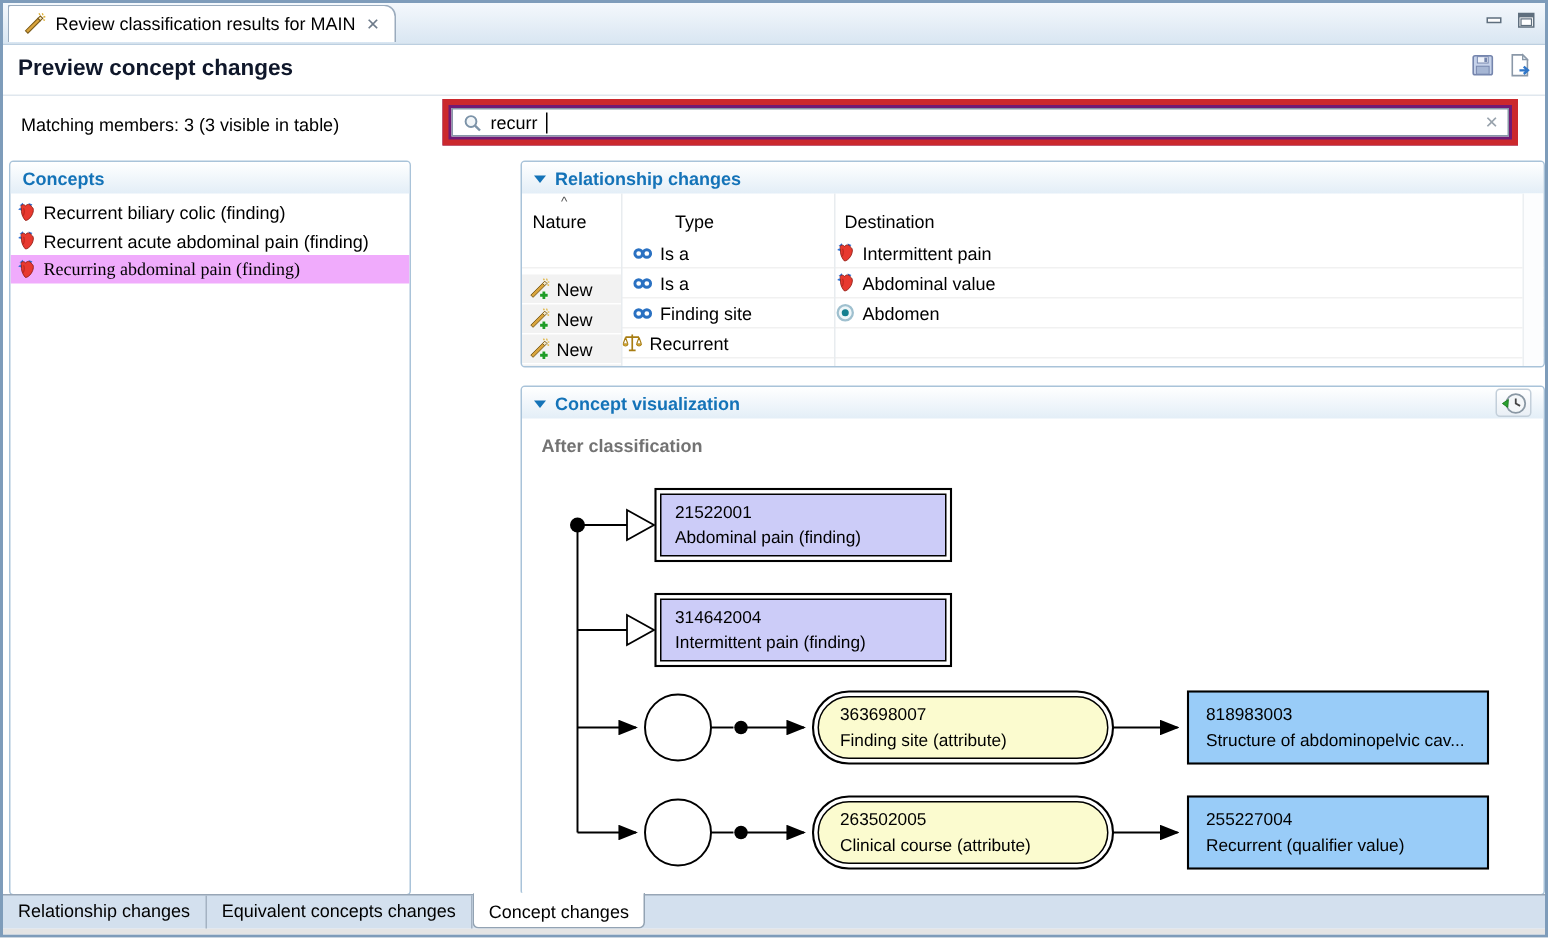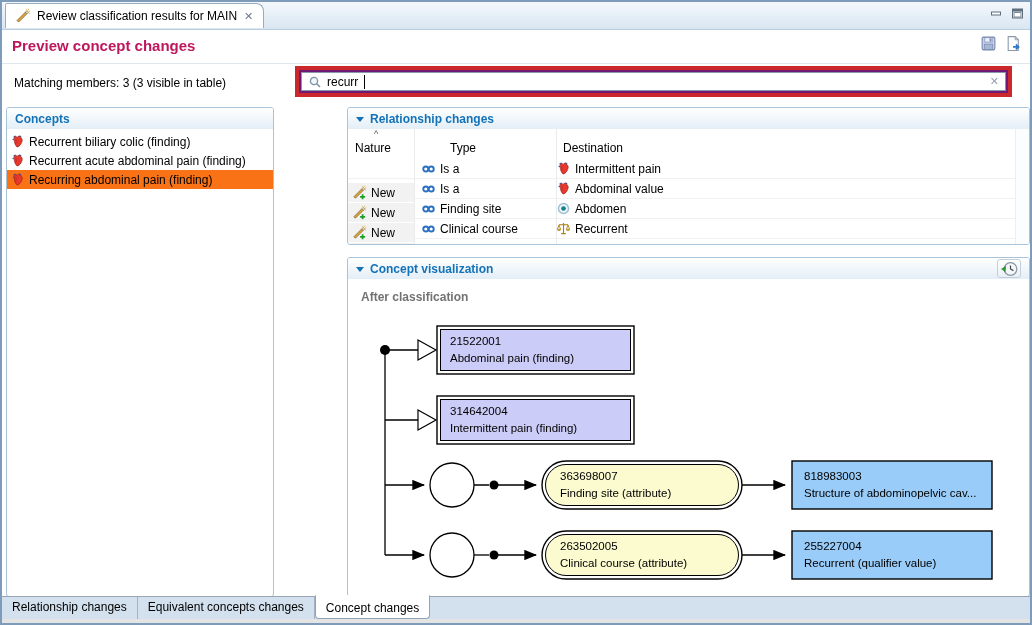--- a/index.html
+++ b/index.html
@@ -12,21 +12,21 @@
   .tabbar{position:absolute;left:0;top:0;right:0;height:27px;
     background:linear-gradient(#f4f8fc,#d9e6f2);border-bottom:1px solid #bccfe0;}
   .editor-tab{position:absolute;left:3px;top:1px;height:25px;box-sizing:border-box;
     background:#fff;border:1px solid #9aabbd;border-bottom:none;border-radius:2px 8px 0 0;
     display:flex;align-items:center;gap:6px;padding:10px 9px;}
   .editor-tab .label{white-space:nowrap;}
   .tab-close{color:#6e7b8a;font-size:11px;font-weight:bold;padding:0 1px;cursor:default;}
   .win-ctrls{position:absolute;right:6px;top:5px;display:flex;gap:9px;align-items:center;}
   
   .view-header{position:absolute;left:0;top:28px;right:0;height:33px;background:#fff;}
-  .view-title{position:absolute;left:10px;top:7px;font-size:15px;font-weight:bold;color:#be185d;}
+  .view-title{position:absolute;left:10px;top:7px;font-size:15px;font-weight:bold;color:#0f172a;}
   .header-actions{position:absolute;right:8px;top:5px;display:flex;gap:8px;}
   .hr-sep{position:absolute;left:0;top:61px;right:0;height:1px;background:#e0e7ee;}
   
   .filter-row{position:absolute;left:0;top:62px;right:0;height:40px;background:#fff;}
   .matching-label{position:absolute;left:12px;top:12px;}
   .search-highlight{position:absolute;left:293px;top:2px;width:717px;height:31px;box-sizing:border-box;
     border:4px solid #cb282d;background:#701a75;padding:2px;}
   .search-box{box-sizing:border-box;width:100%;height:100%;border:1px solid #8798a8;background:#fff;
     display:flex;align-items:center;gap:5px;padding:0 6px;}
   .search-text{white-space:pre;}
@@ -35,21 +35,21 @@
   
   .panel{position:absolute;box-sizing:border-box;border:1px solid #a9c3d9;border-radius:3px;background:#fff;overflow:hidden;}
   .panel-header{height:21px;background:linear-gradient(#ffffff,#e3eef7);display:flex;align-items:center;
     gap:6px;padding:0 8px;font-weight:bold;color:#1473b8;}
   .tri-down{width:0;height:0;border-left:4px solid transparent;border-right:4px solid transparent;
     border-top:5px solid #1473b8;margin-top:1px;}
   
   #concepts-panel{left:4px;top:105px;width:268px;height:490px;}
   .concept-list{padding-top:3px;}
   .concept-item{height:19px;display:flex;align-items:center;gap:4px;padding-left:3px;white-space:nowrap;}
-  .concept-item.selected{background:#f97316;}
+  .concept-item.selected{background:#f0abfc;font-family:Liberation Serif, serif;}
   
   #rel-panel{left:345px;top:105px;width:683px;height:138px;}
   .rel-table{position:absolute;left:0;top:21px;right:0;bottom:0;}
   .vline{position:absolute;top:0;bottom:0;width:1px;background:#e8ecef;}
   .vtrack{position:absolute;top:0;bottom:0;right:0;width:13px;border-left:1px solid #eceff2;background:#fcfdfe;}
   .thead{position:relative;height:26px;display:flex;align-items:flex-end;padding-bottom:4px;}
   .th{box-sizing:border-box;padding-left:7px;color:#000;}
   .th-nature{width:66px;position:relative;}
   .th-type{width:142px;padding-left:36px;}
   .sort-caret{position:absolute;left:26px;top:-12px;font-size:9px;color:#555;}
@@ -286,26 +286,20 @@
           <span>Abdomen</span>
         </div>
       </div>
       <div class="trow">
         <div class="td td-nature">
           <svg width="15" height="15" viewBox="0 0 16 16">
               <use href="#icon-wand-new"></use>
             </svg>
           <span>New</span>
         </div>
-        <div class="td td-type">
-          <svg width="15" height="14" viewBox="0 0 16 16">
-              <use href="#icon-links"></use>
-            </svg>
-          <span>Clinical course</span>
-        </div>
         <div class="td td-dest">
           <svg width="15" height="15" viewBox="0 0 16 16">
               <use href="#icon-scales"></use>
             </svg>
           <span>Recurrent</span>
         </div>
       </div>
       <div class="trow empty"></div>
     </div>
   </div>

